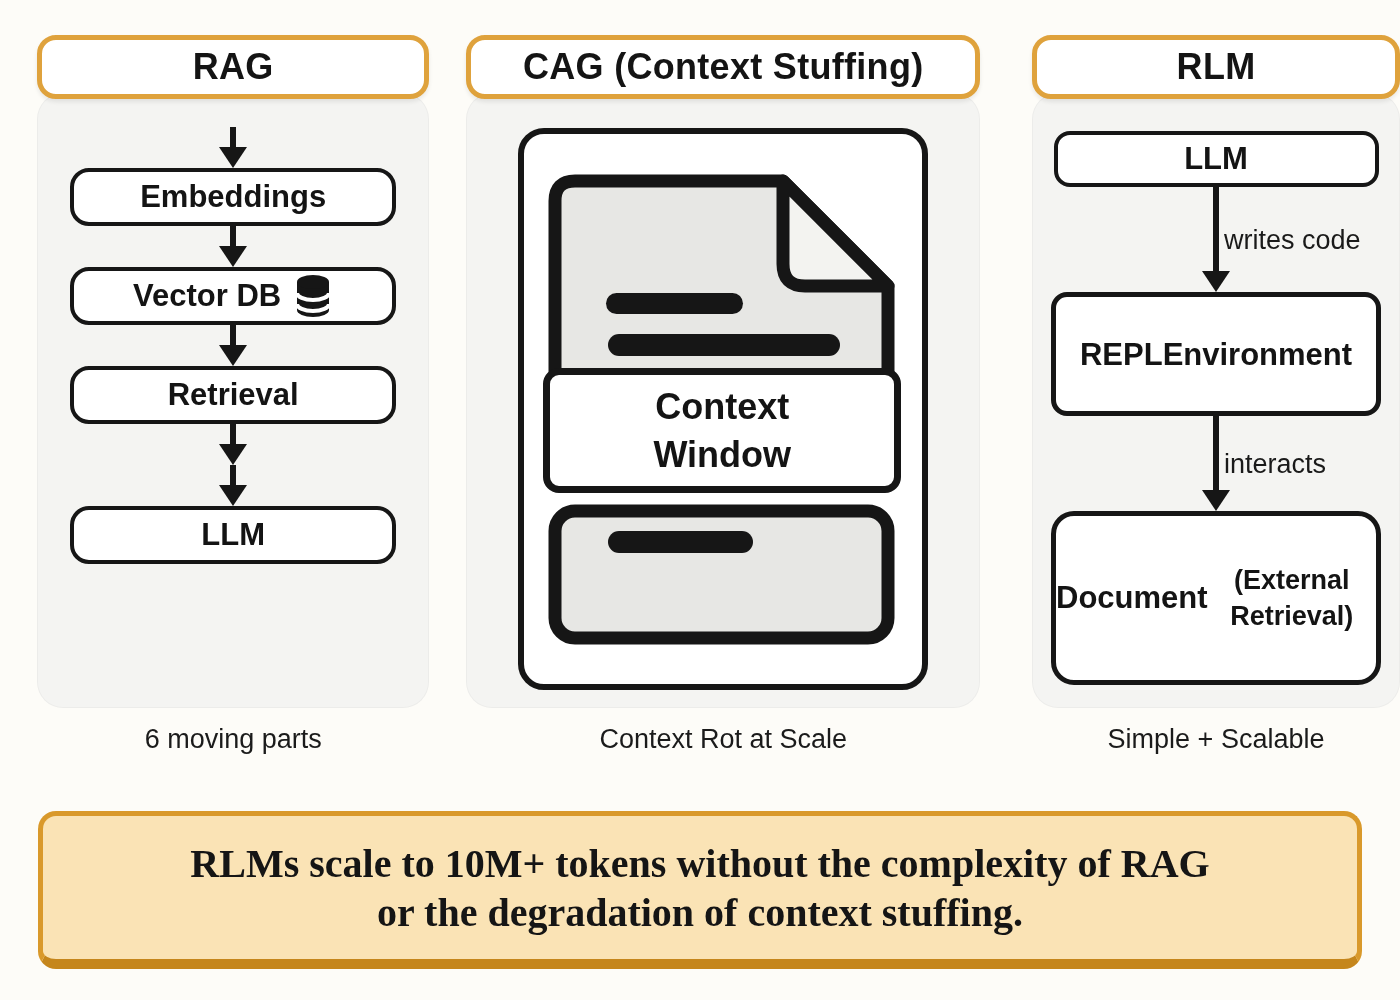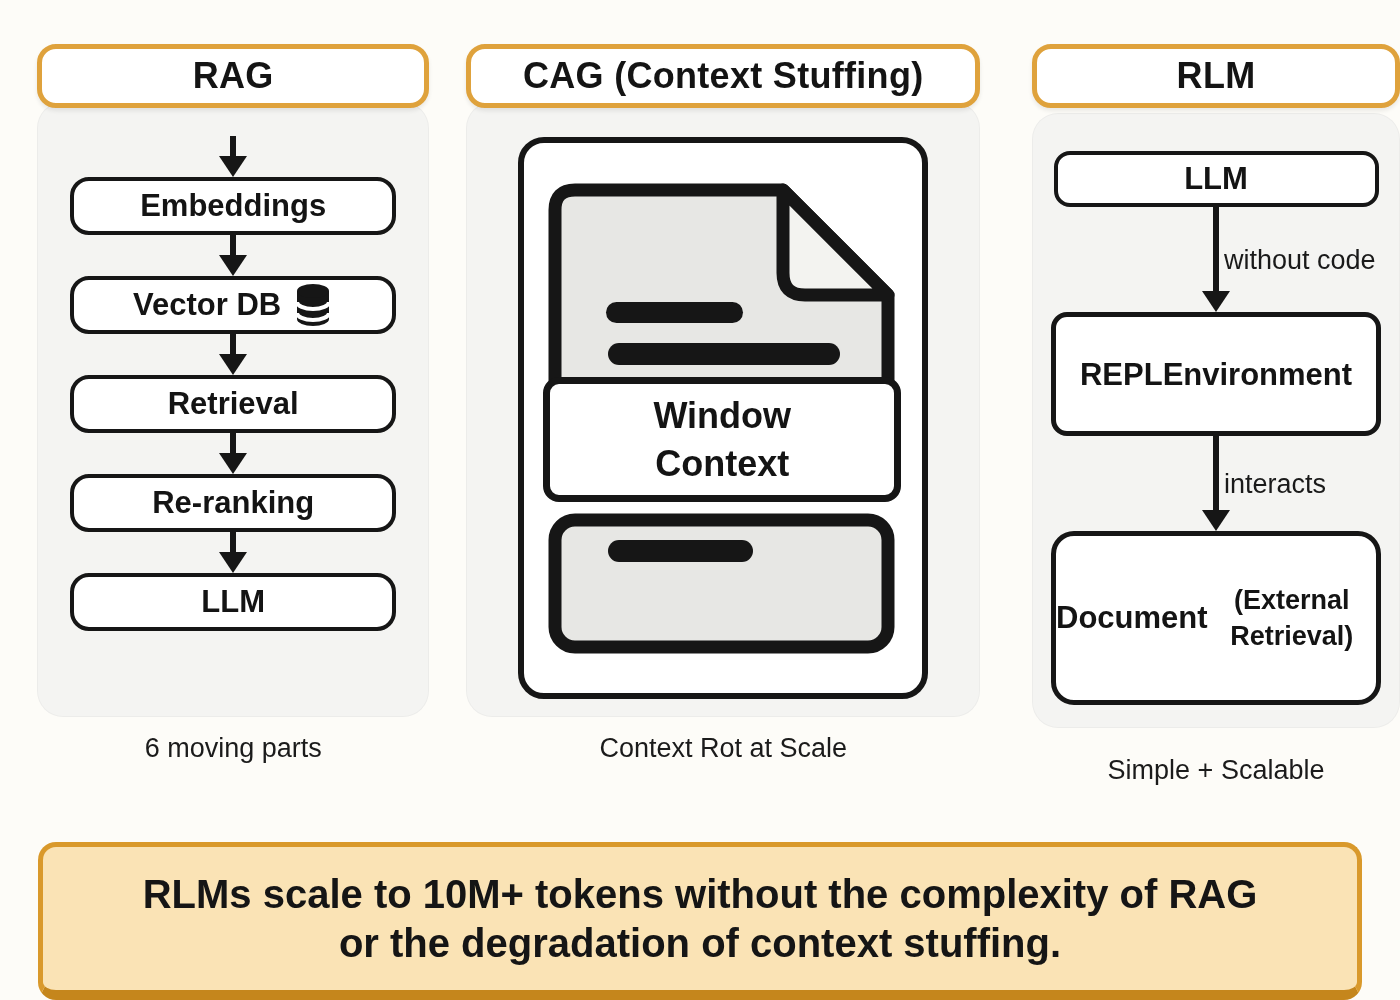--- a/index.html
+++ b/index.html
@@ -19,25 +19,25 @@
     font-family: "Liberation Sans", sans-serif;
     color: #141414;
   }
   .canvas {
     position: relative;
     width: 1400px;
     height: 1000px;
     background: var(--page-bg);
     overflow: hidden;
   }
-  .cols { display: flex; padding-left: 37px; padding-top: 44px; }
+  .cols { display: flex; padding-left: 37px; padding-top: 35px; align-items: flex-end; }
   .col { display: flex; flex-direction: column; }
   .col-rag { width: 401px; }
   .col-cag { width: 525px; margin-left: 37px; }
-  .col-rlm { width: 376px; margin-left: 52px; gap: 11px; }
+  .col-rlm { width: 376px; margin-left: 52px; }
 
   .title-box {
     position: relative; z-index: 2;
     height: 64px;
     background: #fff;
     border: 5px solid var(--accent-orange);
     border-radius: 19px;
     display: flex; align-items: center; justify-content: center;
     font-weight: bold; font-size: 36px; letter-spacing: .3px;
     box-shadow: 0 3px 4px rgba(0,0,0,.08);
@@ -129,20 +129,21 @@
   .banner {
     margin: 56px 38px 0;
     height: 158px;
     background: var(--banner-fill);
     border: 5px solid var(--banner-border);
     border-bottom: 10px solid var(--banner-edge);
     border-radius: 18px;
     display: flex; flex-direction: column; align-items: center; justify-content: center;
     font-weight: bold; font-size: 40px; line-height: 49px; color: #151515;
     text-align: center;
+    font-family: Liberation Serif, serif;
   }
 </style>
 </head>
 <body>
 
 <div class="canvas">
 
   <div class="cols">
 
     <div class="col col-rag">
@@ -169,21 +170,20 @@
           </div>
           <div class="arrow rag-arrow">
               <div class="stem"></div>
               <div class="head"></div>
             </div>
           <div class="flow-box rag-box">Retrieval</div>
           <div class="arrow rag-arrow">
               <div class="stem"></div>
               <div class="head"></div>
             </div>
-          <div class="flow-box rag-box">Re-ranking</div>
           <div class="arrow rag-arrow">
               <div class="stem"></div>
               <div class="head"></div>
             </div>
           <div class="flow-box rag-box">LLM</div>
         </div>
       </div>
       <div class="caption">6 moving parts</div>
     </div>
 
@@ -195,37 +195,37 @@
 
             <path d="M37 310 L37 73 Q37 53 57 53 L265 53 L370 158 L370 310 Z" fill="#E7E7E4" stroke="#161616" stroke-width="13" stroke-linejoin="round"></path>
             <path d="M265 53 L265 136 Q265 158 287 158 L370 158 Z" fill="#F3F3F0" stroke="#161616" stroke-width="13" stroke-linejoin="round"></path>
             <rect x="88" y="165" width="137" height="21" rx="10.5" fill="#161616"></rect>
             <rect x="90" y="206" width="232" height="22" rx="11" fill="#161616"></rect>
 
             <rect x="37" y="383" width="333" height="127" rx="20" fill="#E7E7E4" stroke="#161616" stroke-width="13"></rect>
             <rect x="90" y="403" width="145" height="22" rx="11" fill="#161616"></rect>
           </svg>
           <div class="cw-box">
+            <span>Context</span>
             <span>Window</span>
-            <span>Context</span>
           </div>
         </div>
       </div>
       <div class="caption">Context Rot at Scale</div>
     </div>
 
     <div class="col col-rlm">
       <div class="title-box">RLM</div>
       <div class="panel-body">
         <div class="flow rlm-flow">
           <div class="flow-box rlm-llm">LLM</div>
           <div class="arrow rlm-arrow-1">
             <div class="stem"></div>
               <div class="head"></div>
-            <span class="edge-label">without code</span>
+            <span class="edge-label">writes code</span>
           </div>
           <div class="flow-box rlm-repl">
             <span>REPL</span>
             <span>Environment</span>
           </div>
           <div class="arrow rlm-arrow-2">
             <div class="stem"></div>
               <div class="head"></div>
             <span class="edge-label">interacts</span>
           </div>

